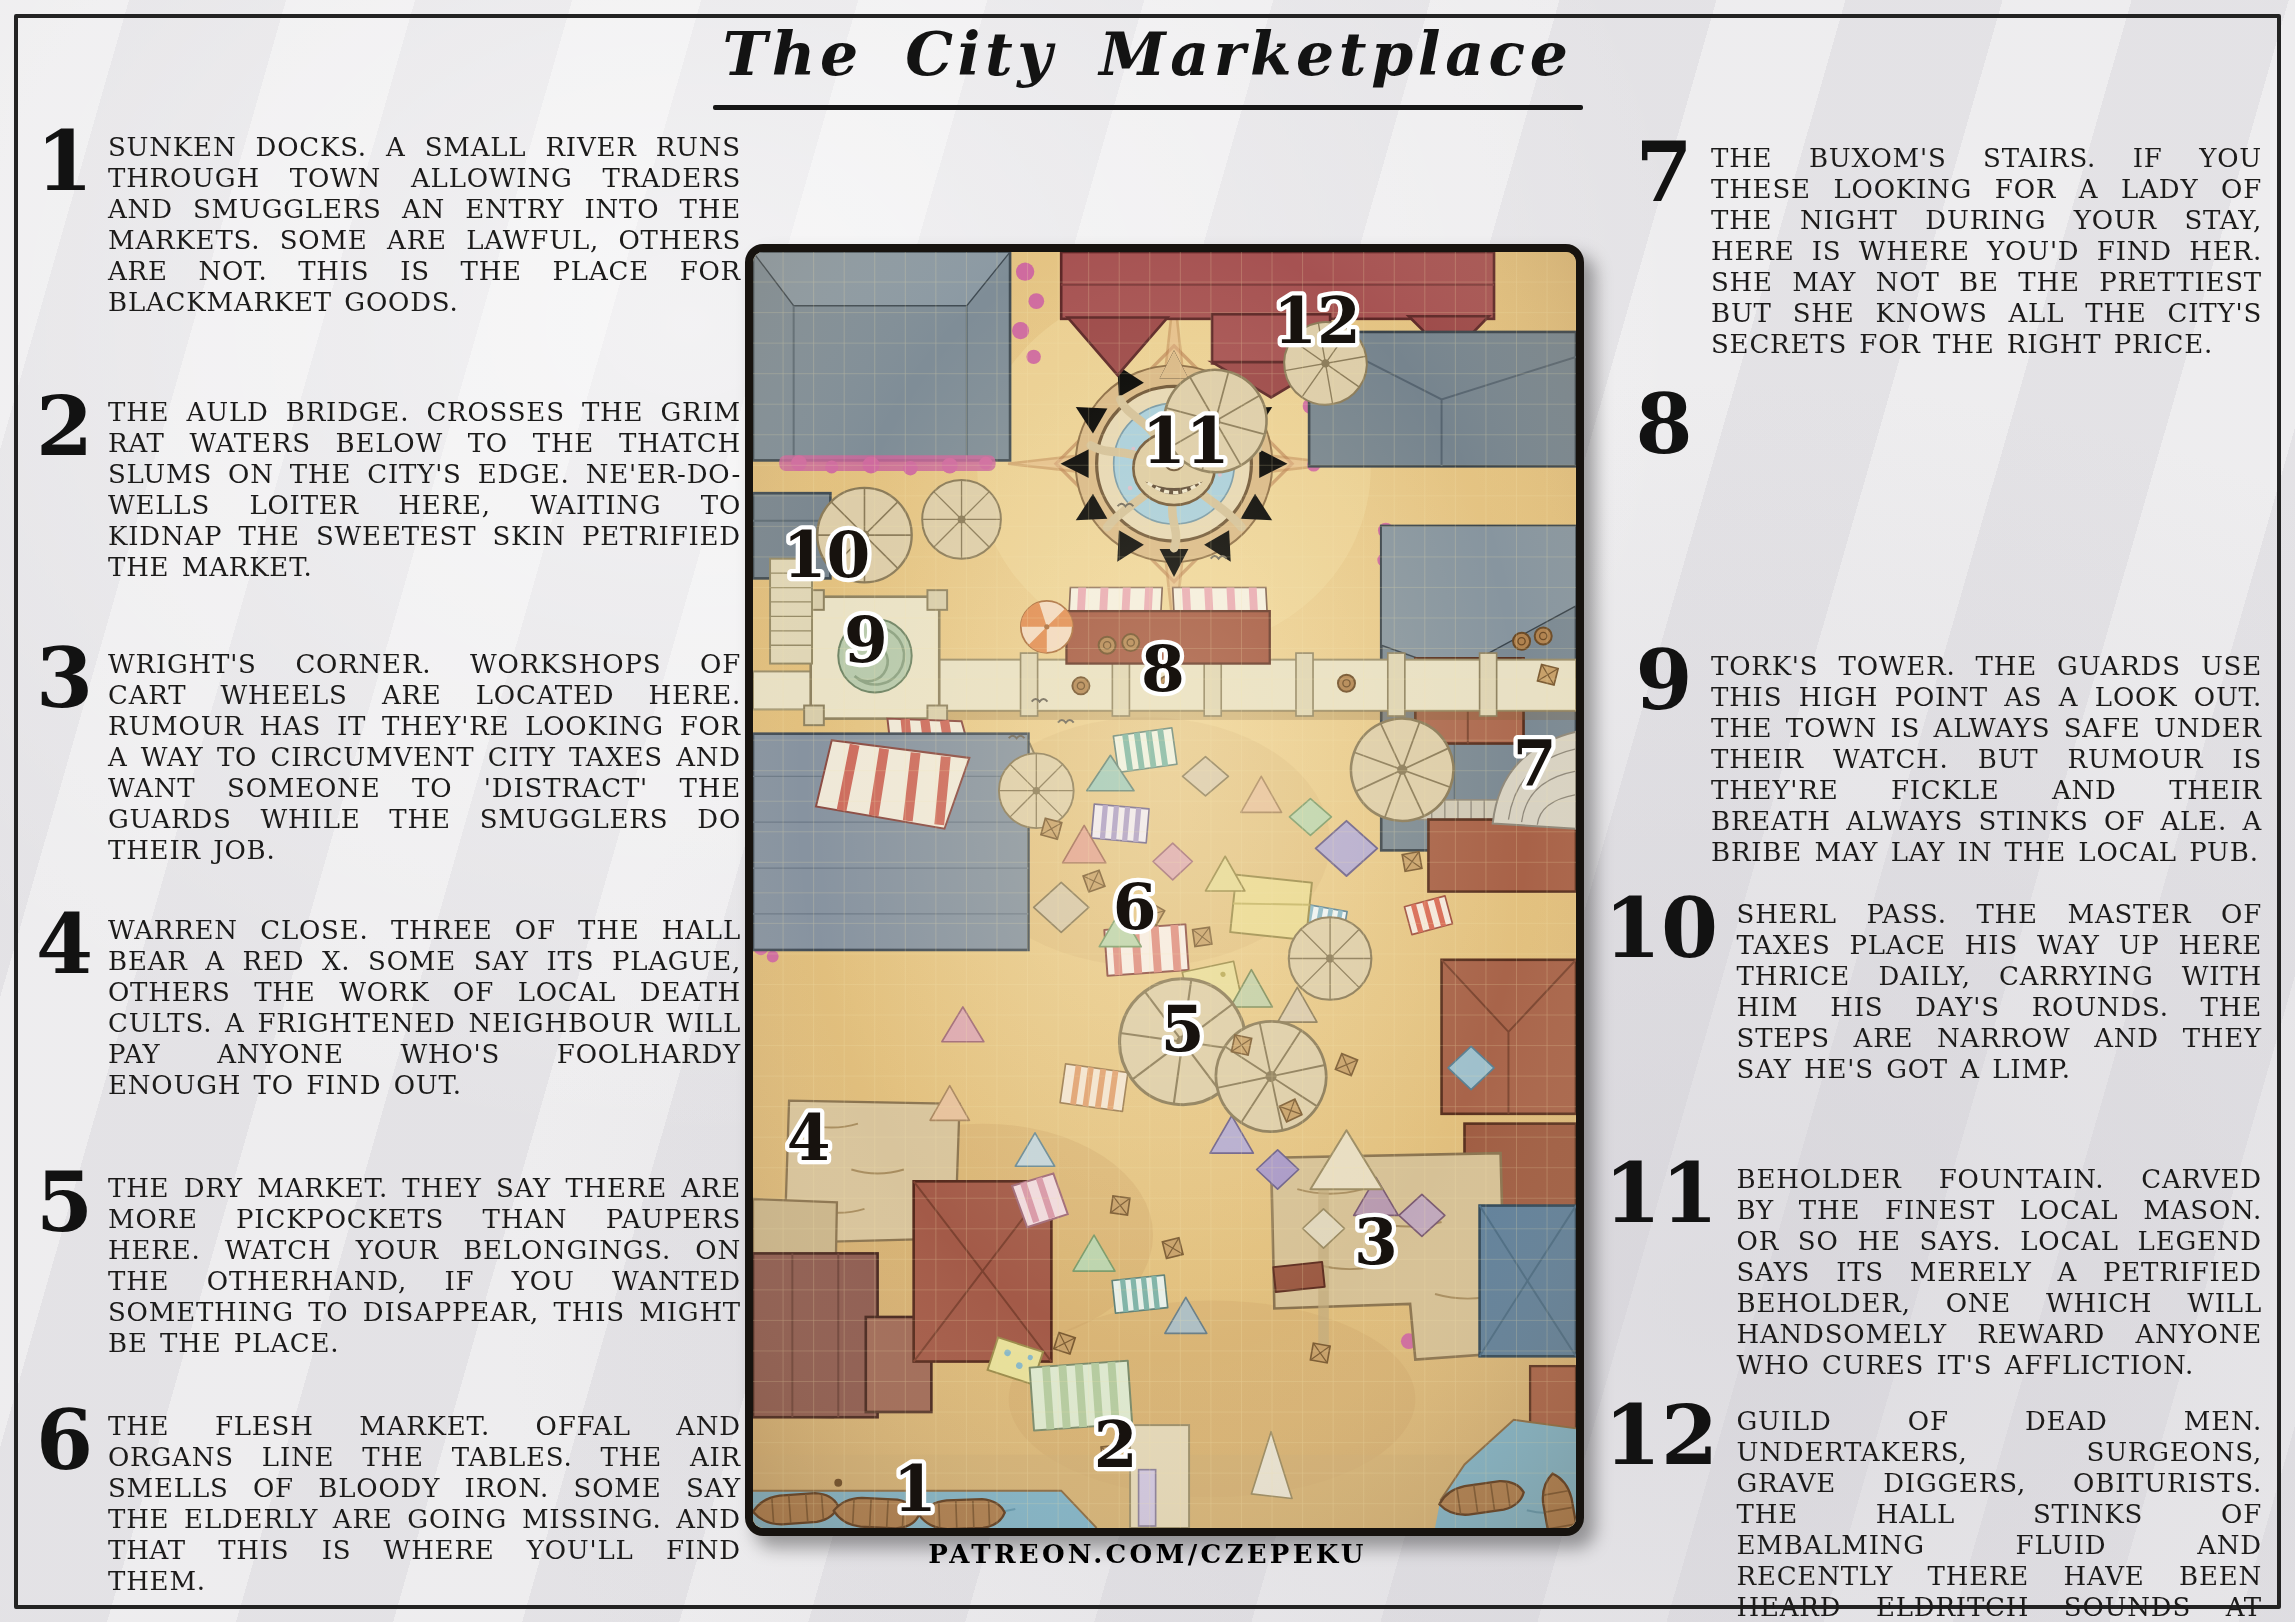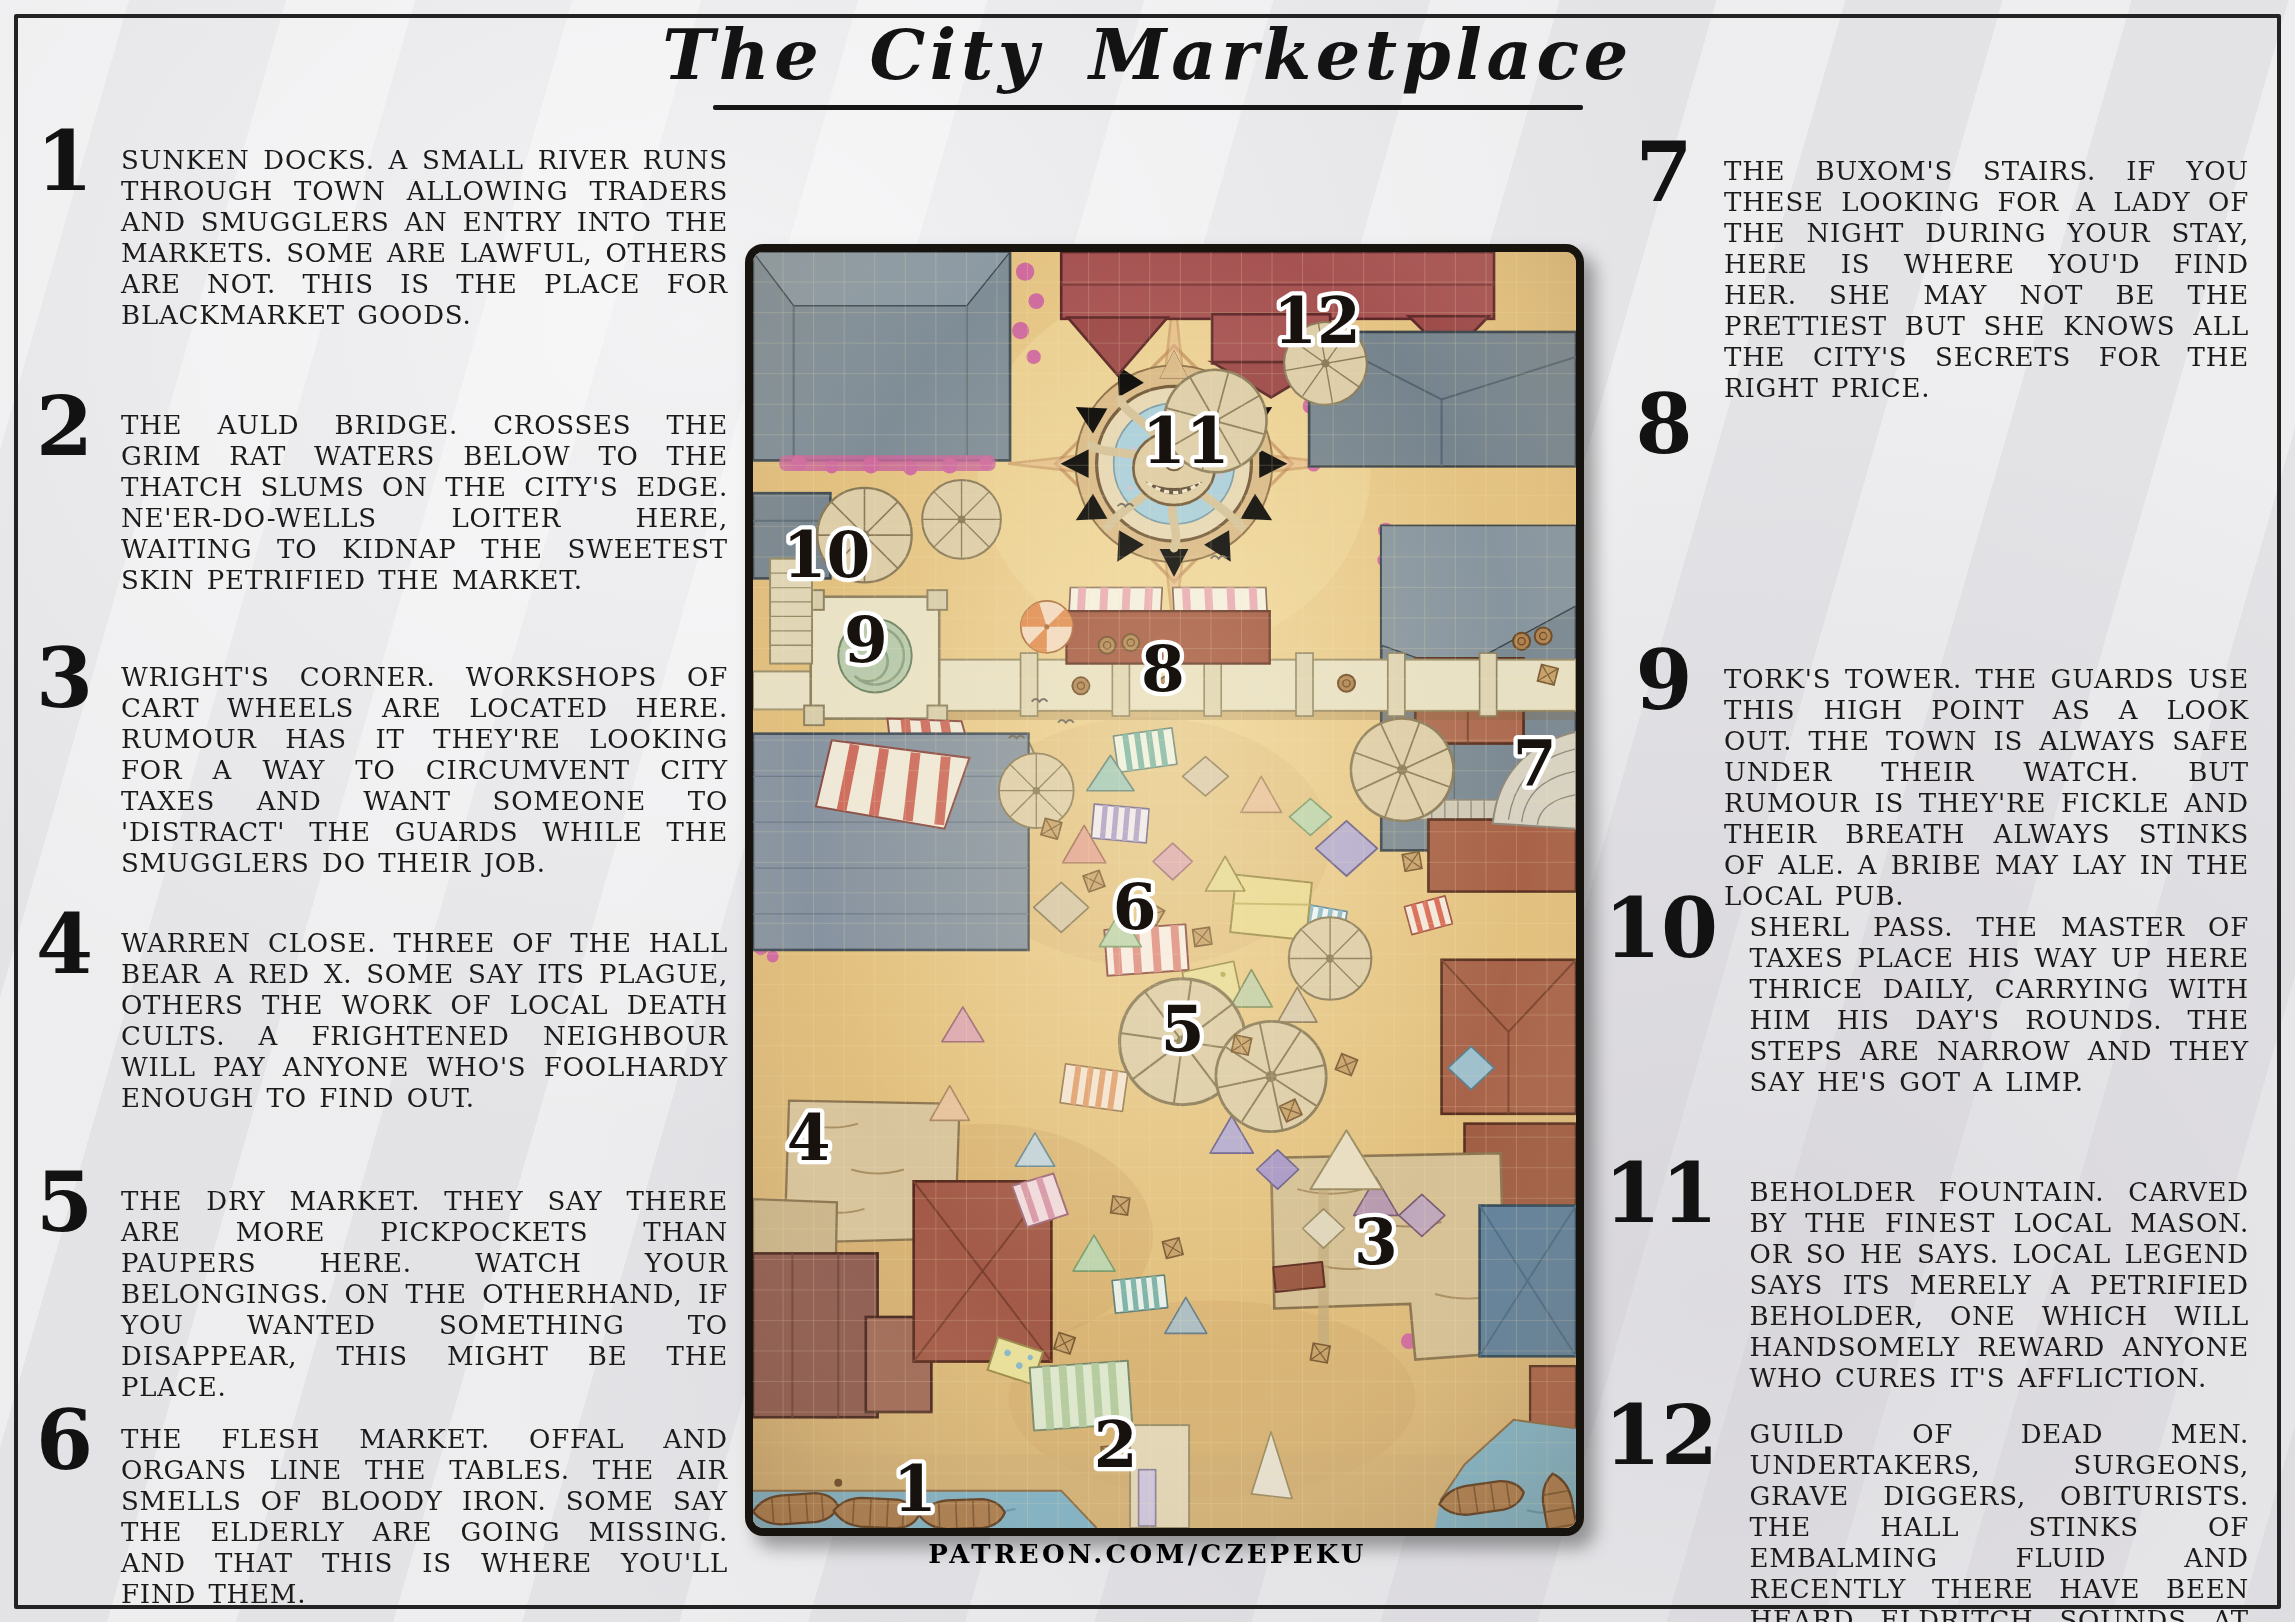--- a/index.html
+++ b/index.html
@@ -18,37 +18,37 @@
   }
   .outer-frame{
     position:absolute;left:14.4px;top:14.4px;right:14.4px;bottom:14.4px;
     border:4.6px solid #232323;border-radius:2px;pointer-events:none;
   }
   .title-wrap{
     position:absolute;top:11.8px;left:50%;transform:translateX(-50%);
     width:1440px;text-align:center;
   }
   .page-title{
-    font-style:italic;font-weight:700;font-size:70px;line-height:85px;
+    font-style:italic;font-weight:700;font-size:60px;line-height:85px;
     letter-spacing:4.6px;word-spacing:17px;color:#131313;margin:0;
   }
   .title-underline{
     width:870px;height:5.2px;background:#161616;margin:7.9px auto 0;border-radius:2px;
   }
   .legend-col{position:absolute;top:0;height:1623px;}
   #col-left{left:25px;width:720px;}
   #col-right{left:1604px;width:662px;}
   .legend-item{position:absolute;display:flex;align-items:flex-start;width:100%;}
   .legend-num{
     flex:0 0 79px;font-weight:700;font-size:82px;line-height:67px;
     text-align:center;color:#121212;
   }
   #col-right .legend-num{flex:0 0 103px;text-align:right;padding-right:14.4px;box-sizing:border-box;}
   .legend-text{
-    flex:1;margin:17px;font-size:26px;line-height:31px;letter-spacing:0.8px;word-spacing:3.3px;
+    flex:1;margin:4px;font-size:26px;line-height:31px;letter-spacing:0.8px;word-spacing:3.3px;
     text-align:justify;color:#1c1b1a;
   }
   #col-left  .legend-item:nth-child(1){top:128px}
   #col-left  .legend-item:nth-child(2){top:393px}
   #col-left  .legend-item:nth-child(3){top:645px}
   #col-left  .legend-item:nth-child(4){top:911px}
   #col-left  .legend-item:nth-child(5){top:1169px}
   #col-left  .legend-item:nth-child(6){top:1407px}
   #col-right .legend-item:nth-child(1){top:139px}
   #col-right .legend-item:nth-child(2){top:391px}

